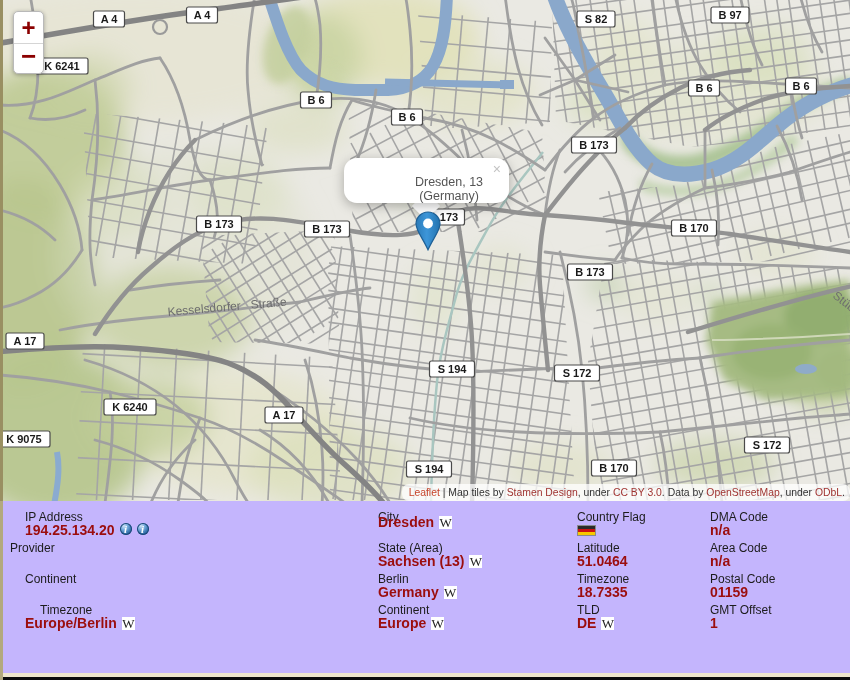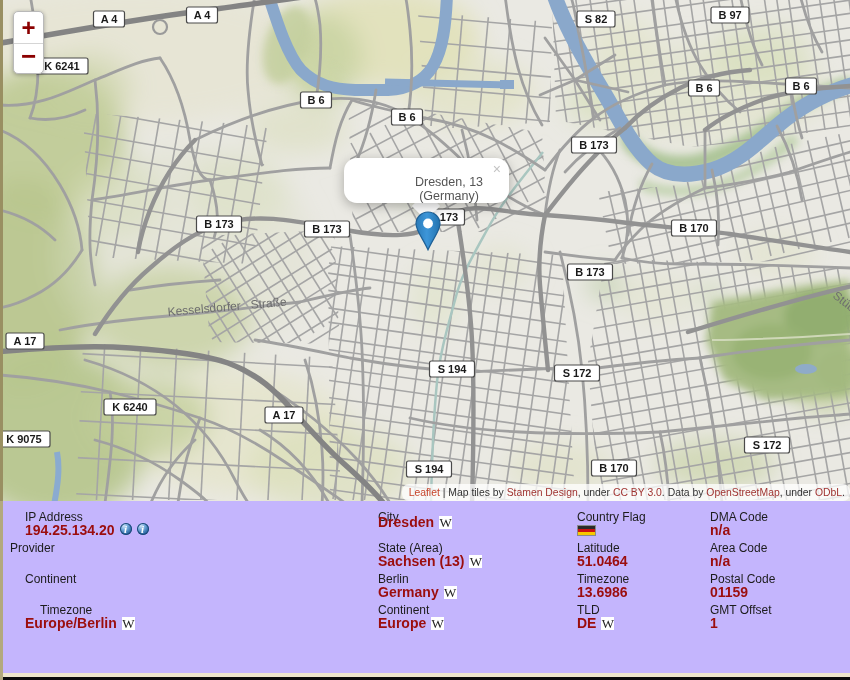--- a/index.html
+++ b/index.html
@@ -639,21 +639,21 @@
 <div class="vl" style="left:378px;top:52px">Sachsen (13)<span class="ic-w">W</span></div>
 <div class="lb" style="left:378px;top:71px">Berlin</div>
 <div class="vl" style="left:378px;top:83px">Germany<span class="ic-w">W</span></div>
 <div class="lb" style="left:378px;top:102px">Continent</div>
 <div class="vl" style="left:378px;top:114px">Europe<span class="ic-w">W</span></div>
 <div class="lb" style="left:577px;top:9px">Country Flag</div>
 <div class="vl" style="left:577px;top:21px"><span class="flag"><span class="f1"></span><span class="f2"></span><span class="f3"></span></span></div>
 <div class="lb" style="left:577px;top:40px">Latitude</div>
 <div class="vl" style="left:577px;top:52px">51.0464</div>
 <div class="lb" style="left:577px;top:71px">Timezone</div>
-<div class="vl" style="left:577px;top:83px">13.6986</div>
+<div class="vl" style="left:577px;top:83px">18.7335</div>
 <div class="lb" style="left:577px;top:102px">TLD</div>
 <div class="vl" style="left:577px;top:114px">DE<span class="ic-w">W</span></div>
 <div class="lb" style="left:710px;top:9px">DMA Code</div>
 <div class="vl" style="left:710px;top:21px">n/a</div>
 <div class="lb" style="left:710px;top:40px">Area Code</div>
 <div class="vl" style="left:710px;top:52px">n/a</div>
 <div class="lb" style="left:710px;top:71px">Postal Code</div>
 <div class="vl" style="left:710px;top:83px">01159</div>
 <div class="lb" style="left:710px;top:102px">GMT Offset</div>
 <div class="vl" style="left:710px;top:114px">1</div>

